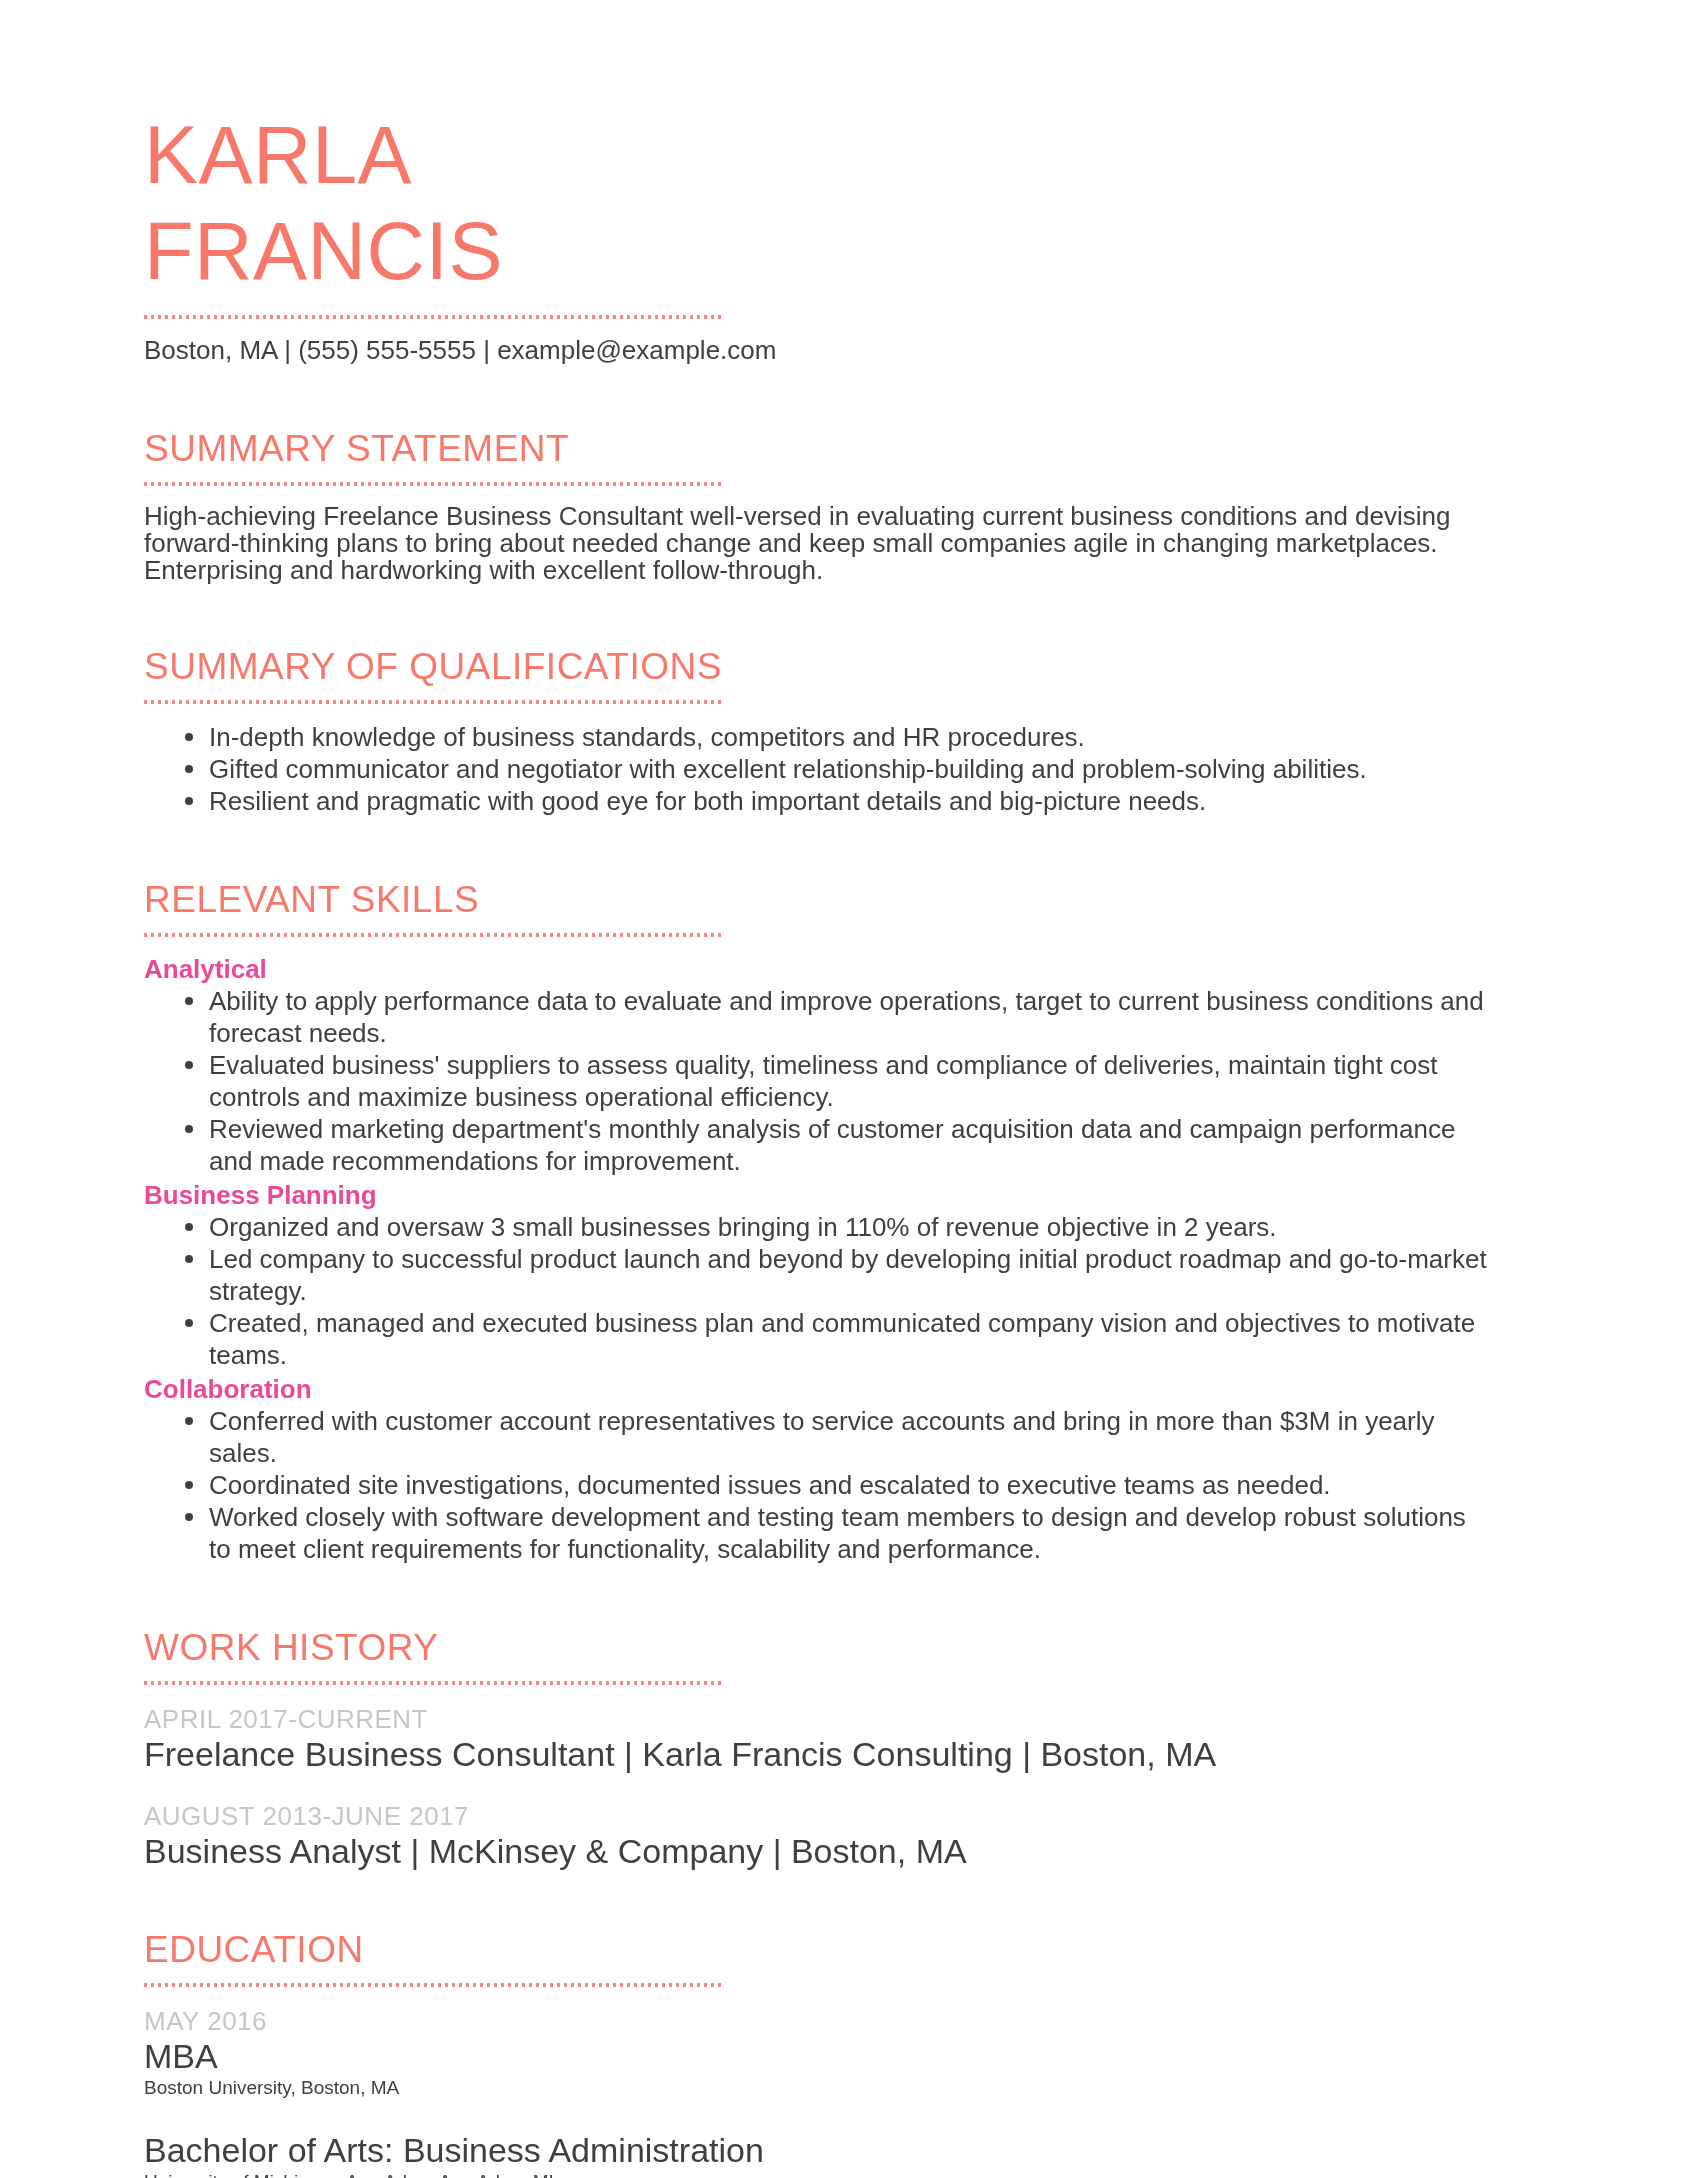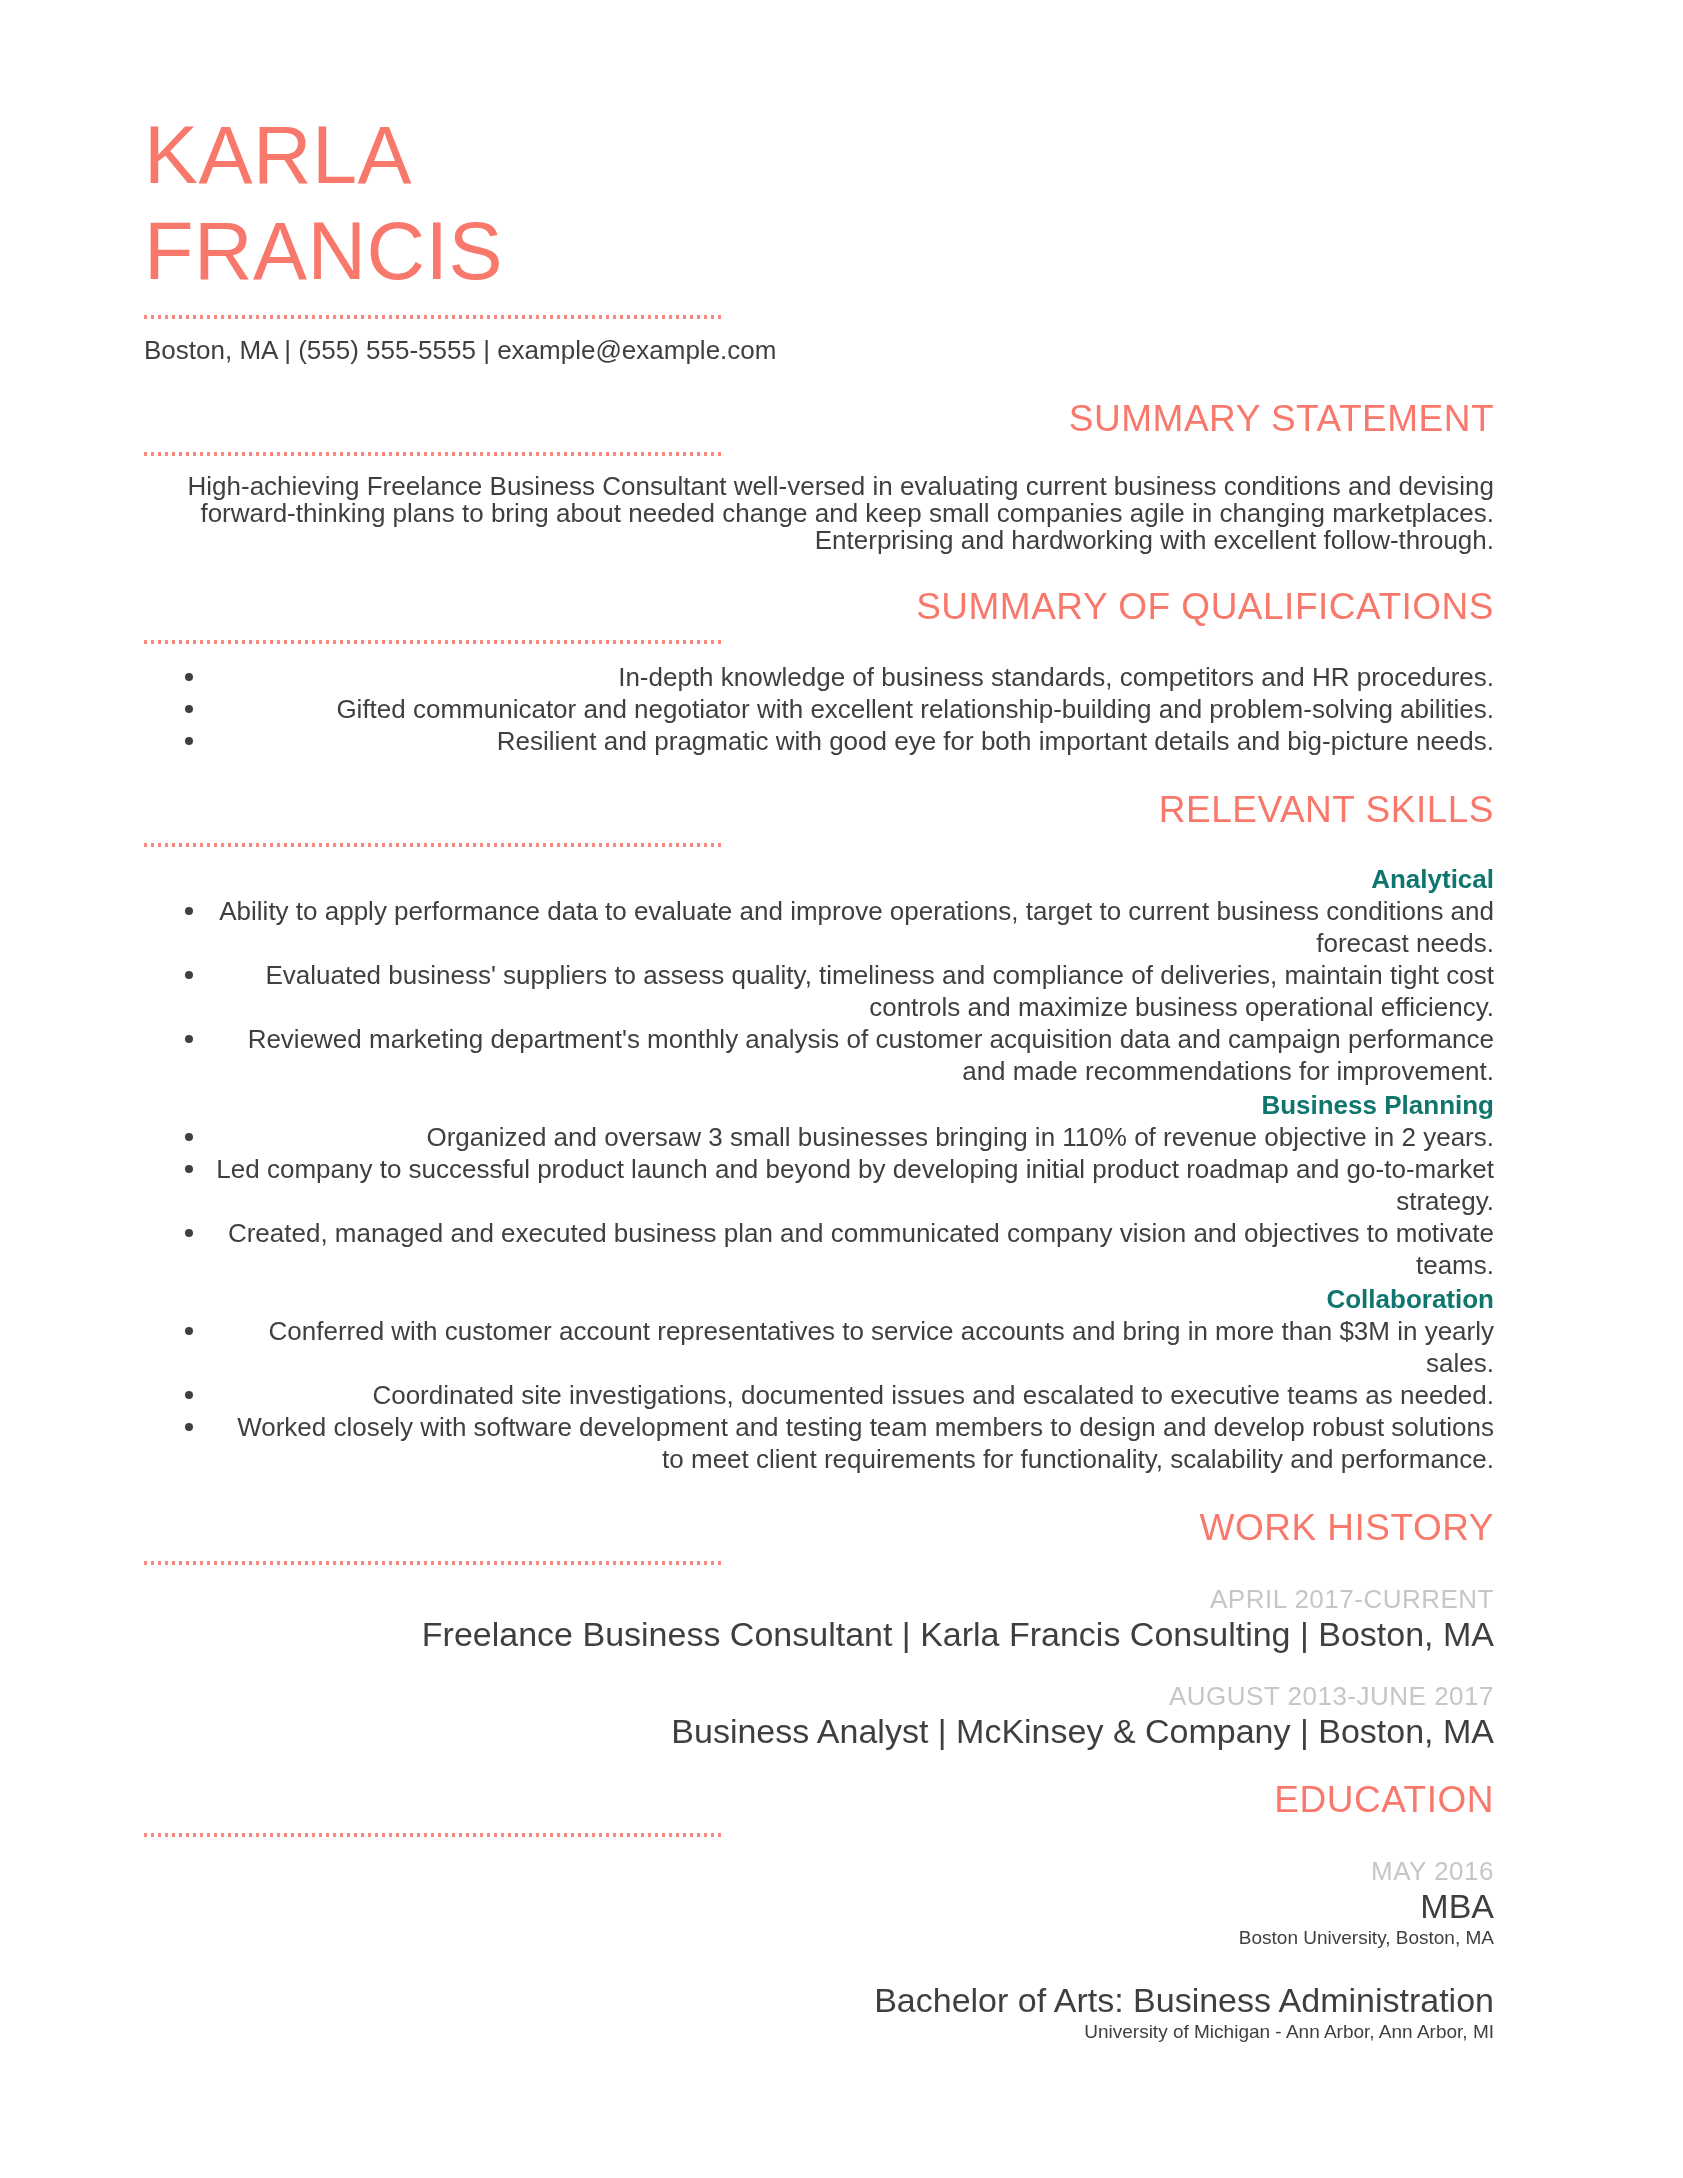--- a/index.html
+++ b/index.html
@@ -36,21 +36,21 @@
     margin-top:16px;
     background-image:repeating-linear-gradient(to right,var(--dot-color) 0 3px,transparent 3px 7px);
   }
   .contact{
     margin-top:15px;
     font-size:26px;
     line-height:32px;
     color:var(--body-text-color);
   }
   
-  section{margin-top:32px;text-align:right;}
+  section{margin-top:62px;}
   .sec-title{
     margin:0;
     font-size:37px;
     line-height:42px;
     font-weight:400;
     letter-spacing:0.5px;
     color:var(--accent-color);
   }
   section .dotted{margin-top:12px;}
   .body-text{
@@ -79,21 +79,21 @@
     height:8px;
     border-radius:50%;
     background:var(--body-text-color);
   }
   .skills-group{margin-top:2px;}
   .group-heading{
     margin:0;
     font-size:26px;
     line-height:32px;
     font-weight:700;
-    color:#0f766e;
+    color:#ec4899;
   }
   .skills-group ul.bullets{margin-top:0;}
   .sec-relevant-skills .dotted{margin-bottom:16px;}
   
   .entry{margin-top:18px;}
   .entry + .entry{margin-top:30px;}
   .dates{
     font-size:26px;
     line-height:32px;
     letter-spacing:0.5px;

